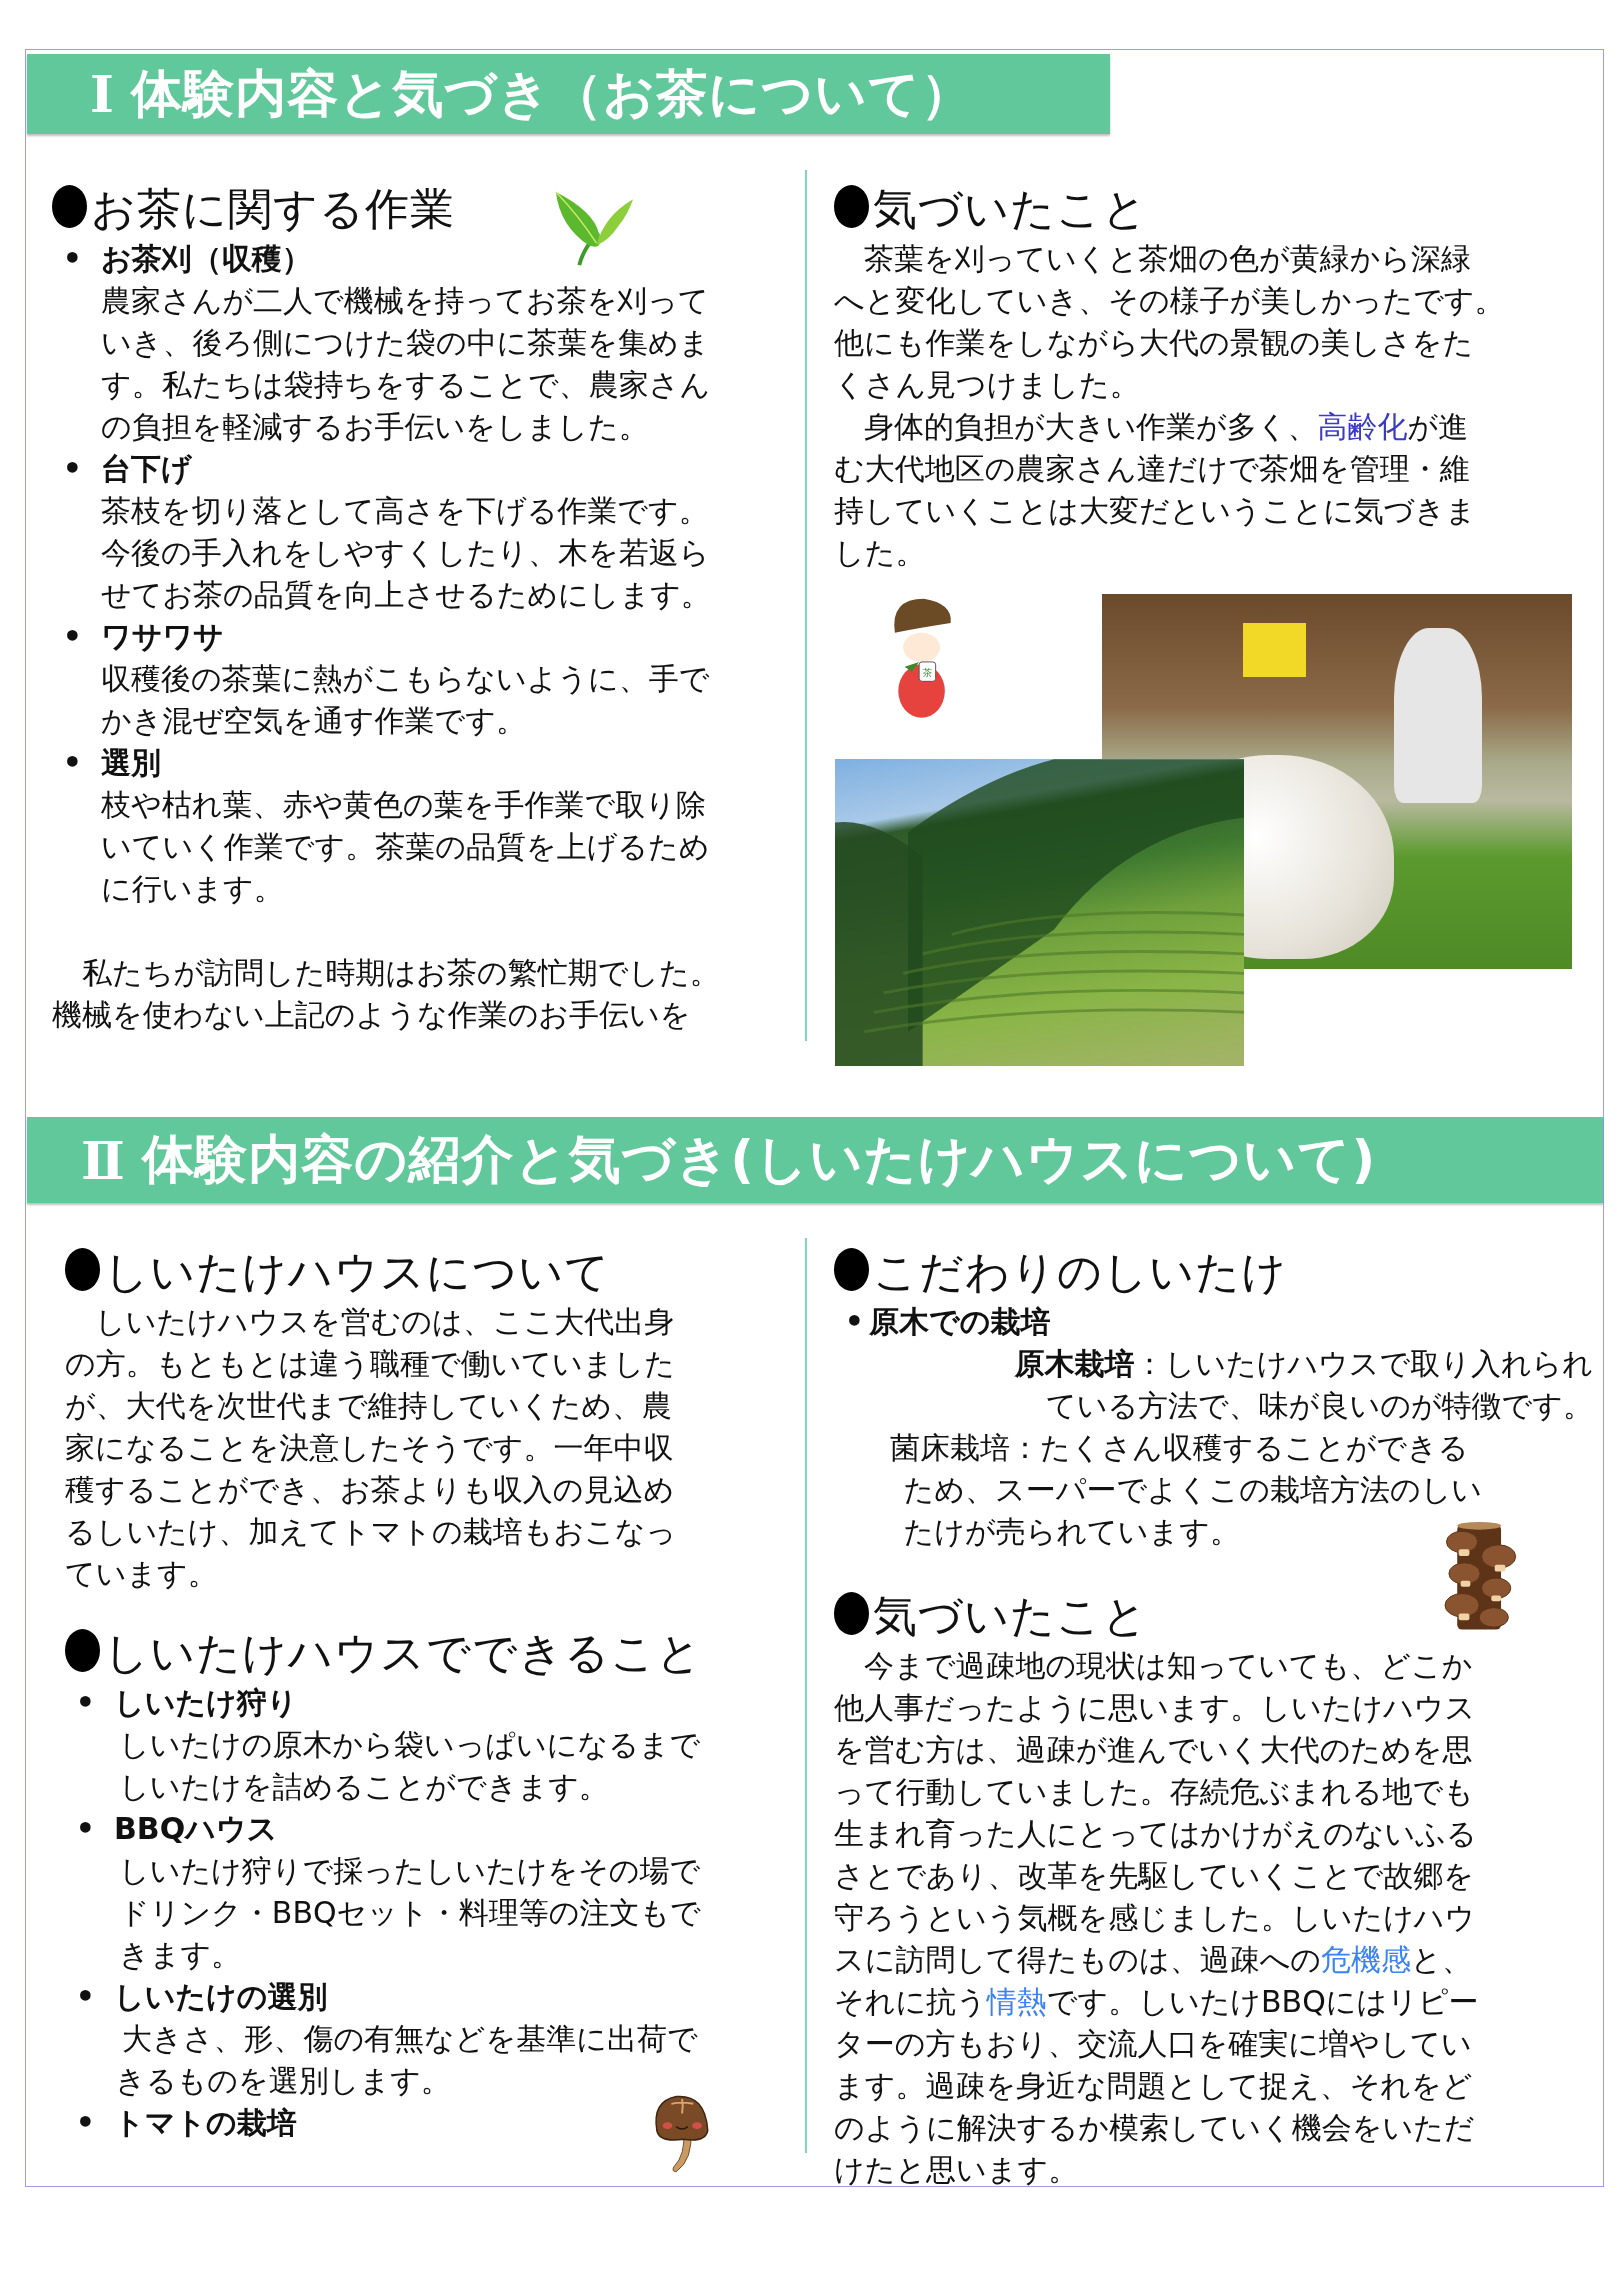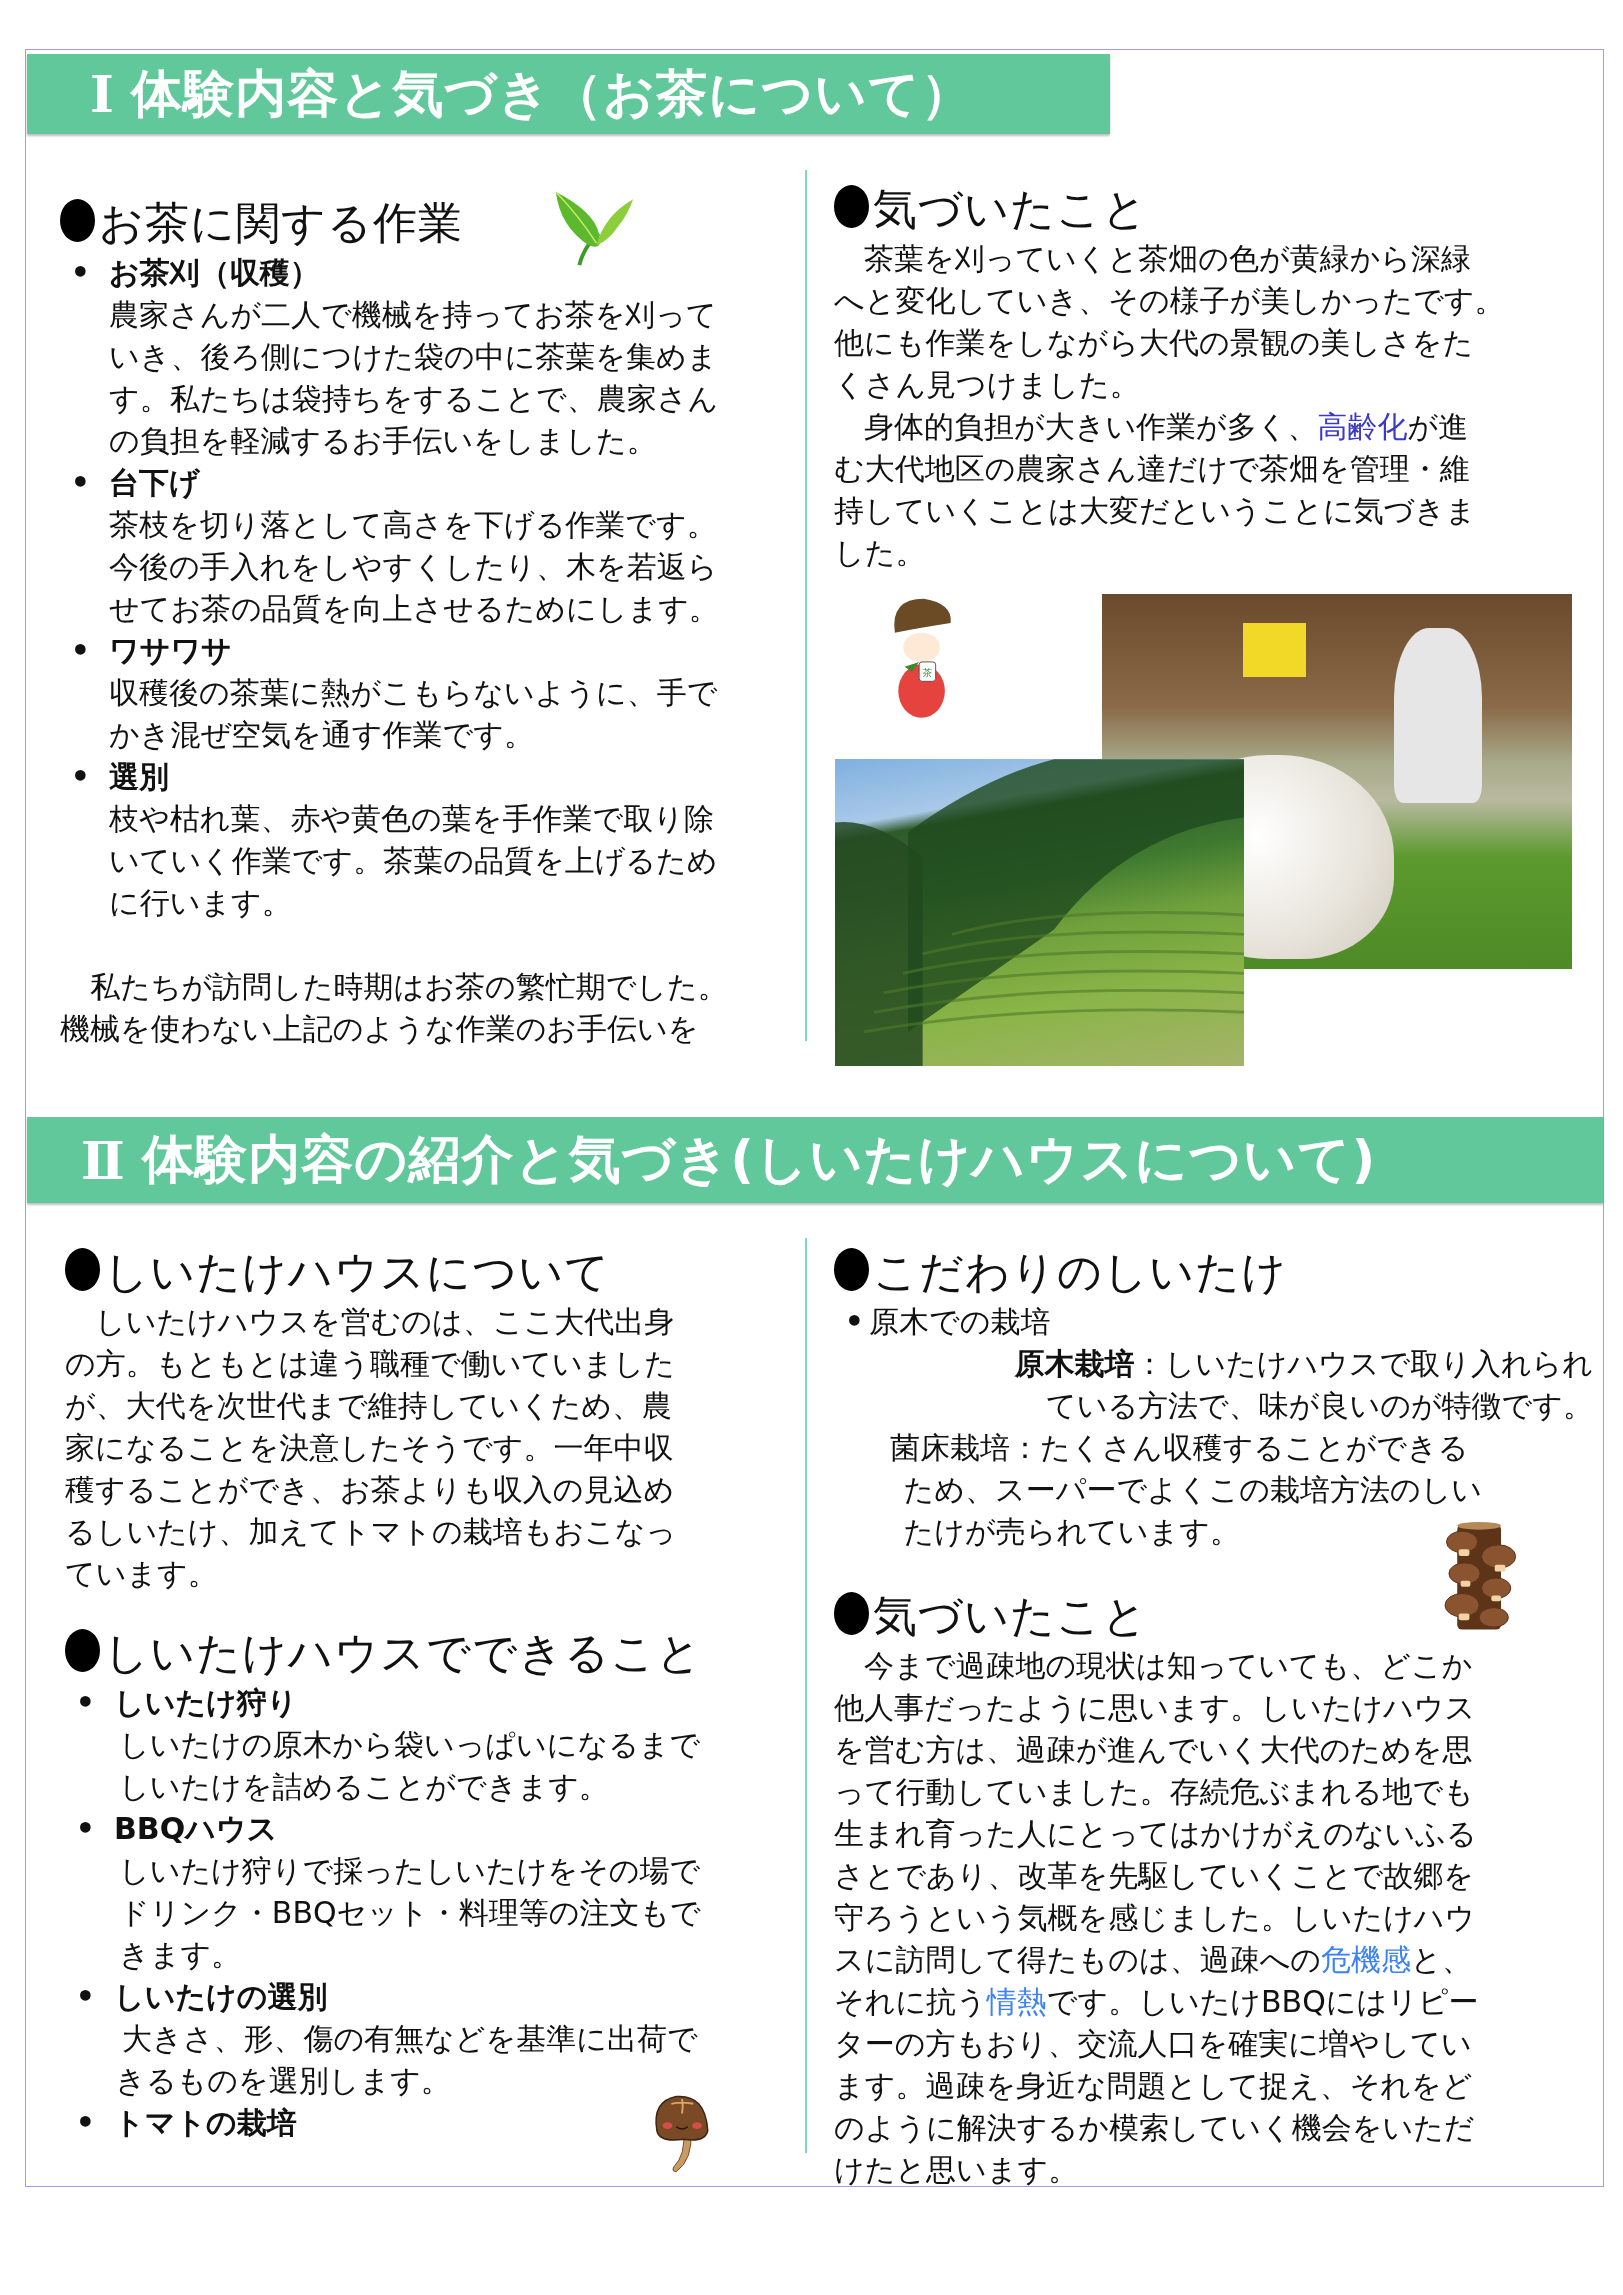--- a/index.html
+++ b/index.html
@@ -12,21 +12,21 @@
                 font-weight:bold; letter-spacing:1px; }
   #h1 { left:27px; top:54px; width:1083px; height:80px; font-size:51px; padding-left:63px; box-sizing:border-box; }
   #h2 { left:27px; top:1117px; width:1576px; height:86px; font-size:52px; padding-left:54px; box-sizing:border-box; }
   .numeral { margin-right:16.5px; font-family:"DejaVu Serif", serif; }
   .divider { position:absolute; width:1.5px; background:#7fd6c4; }
   .col { position:absolute; font-size:30px; line-height:42px; }
   .sec-head { font-size:44px; line-height:58px; margin:0; font-weight:normal; letter-spacing:1px; }
   .sec-head .dot { display:inline-block; width:35px; height:43px; border-radius:50%; background:#000; vertical-align:-3.9px; margin-right:3.9px; }
   .item-title { font-weight:bold; position:relative; padding-left:49px; }
   .item-title::before { content:"•"; position:absolute; left:10.7px; font-weight:bold; }
-  .item-title.plain { font-weight:normal; }
+  .item-title.plain { font-weight:bold; }
   .item-body { padding-left:49px; }
   .para { text-indent:30px; }
   .blue { color:#3a3ac4; }
   .red { color:#3b82f6; }
   .spacer { height:42px; }
   .img { position:absolute; overflow:hidden; }
   .photo-field { background:linear-gradient(170deg,#7fb0e0 0%,#a9c9e8 18%,#2e5a2a 22%,#3f7a30 40%,#6fa03c 55%,#8ab547 75%,#a5b36a 100%); }
   .photo-store { background:linear-gradient(180deg,#6b4a2c 0%,#8a6a48 30%,#a8aa8a 45%,#b9b9a0 55%,#5c9a2e 70%,#4e8a26 100%); }
   .bag { position:absolute; border-radius:45% 50% 40% 45%; background:radial-gradient(circle at 40% 40%, #ffffff, #e7e3da 60%, #cfc9bc); }
   .worker { position:absolute; background:#e6e6e6; border-radius:40% 40% 10% 10%; }
@@ -37,21 +37,21 @@
 
 <div class="page-border"></div>
 
 <div id="h1" class="header-bar">
   <span class="numeral">Ⅰ</span>
   <span>体験内容と気づき（お茶について）</span>
 </div>
 
 <div class="divider" style="left:805px; top:170px; height:871px;"></div>
 
-<div class="col" style="left:60px; top:180px; width:744px;margin-top:14px;">
+<div class="col" style="left:52px; top:180px; width:744px;">
   <h2 class="sec-head"><span class="dot"></span><span>お茶に関する作業</span></h2>
 
   <div>
     <div class="item-title">お茶刈（収穫）</div>
     <div class="item-body">
       <div>農家さんが二人で機械を持ってお茶を刈って</div>
         <div>いき、後ろ側につけた袋の中に茶葉を集めま</div>
         <div>す。私たちは袋持ちをすることで、農家さん</div>
         <div>の負担を軽減するお手伝いをしました。</div>
     </div>

